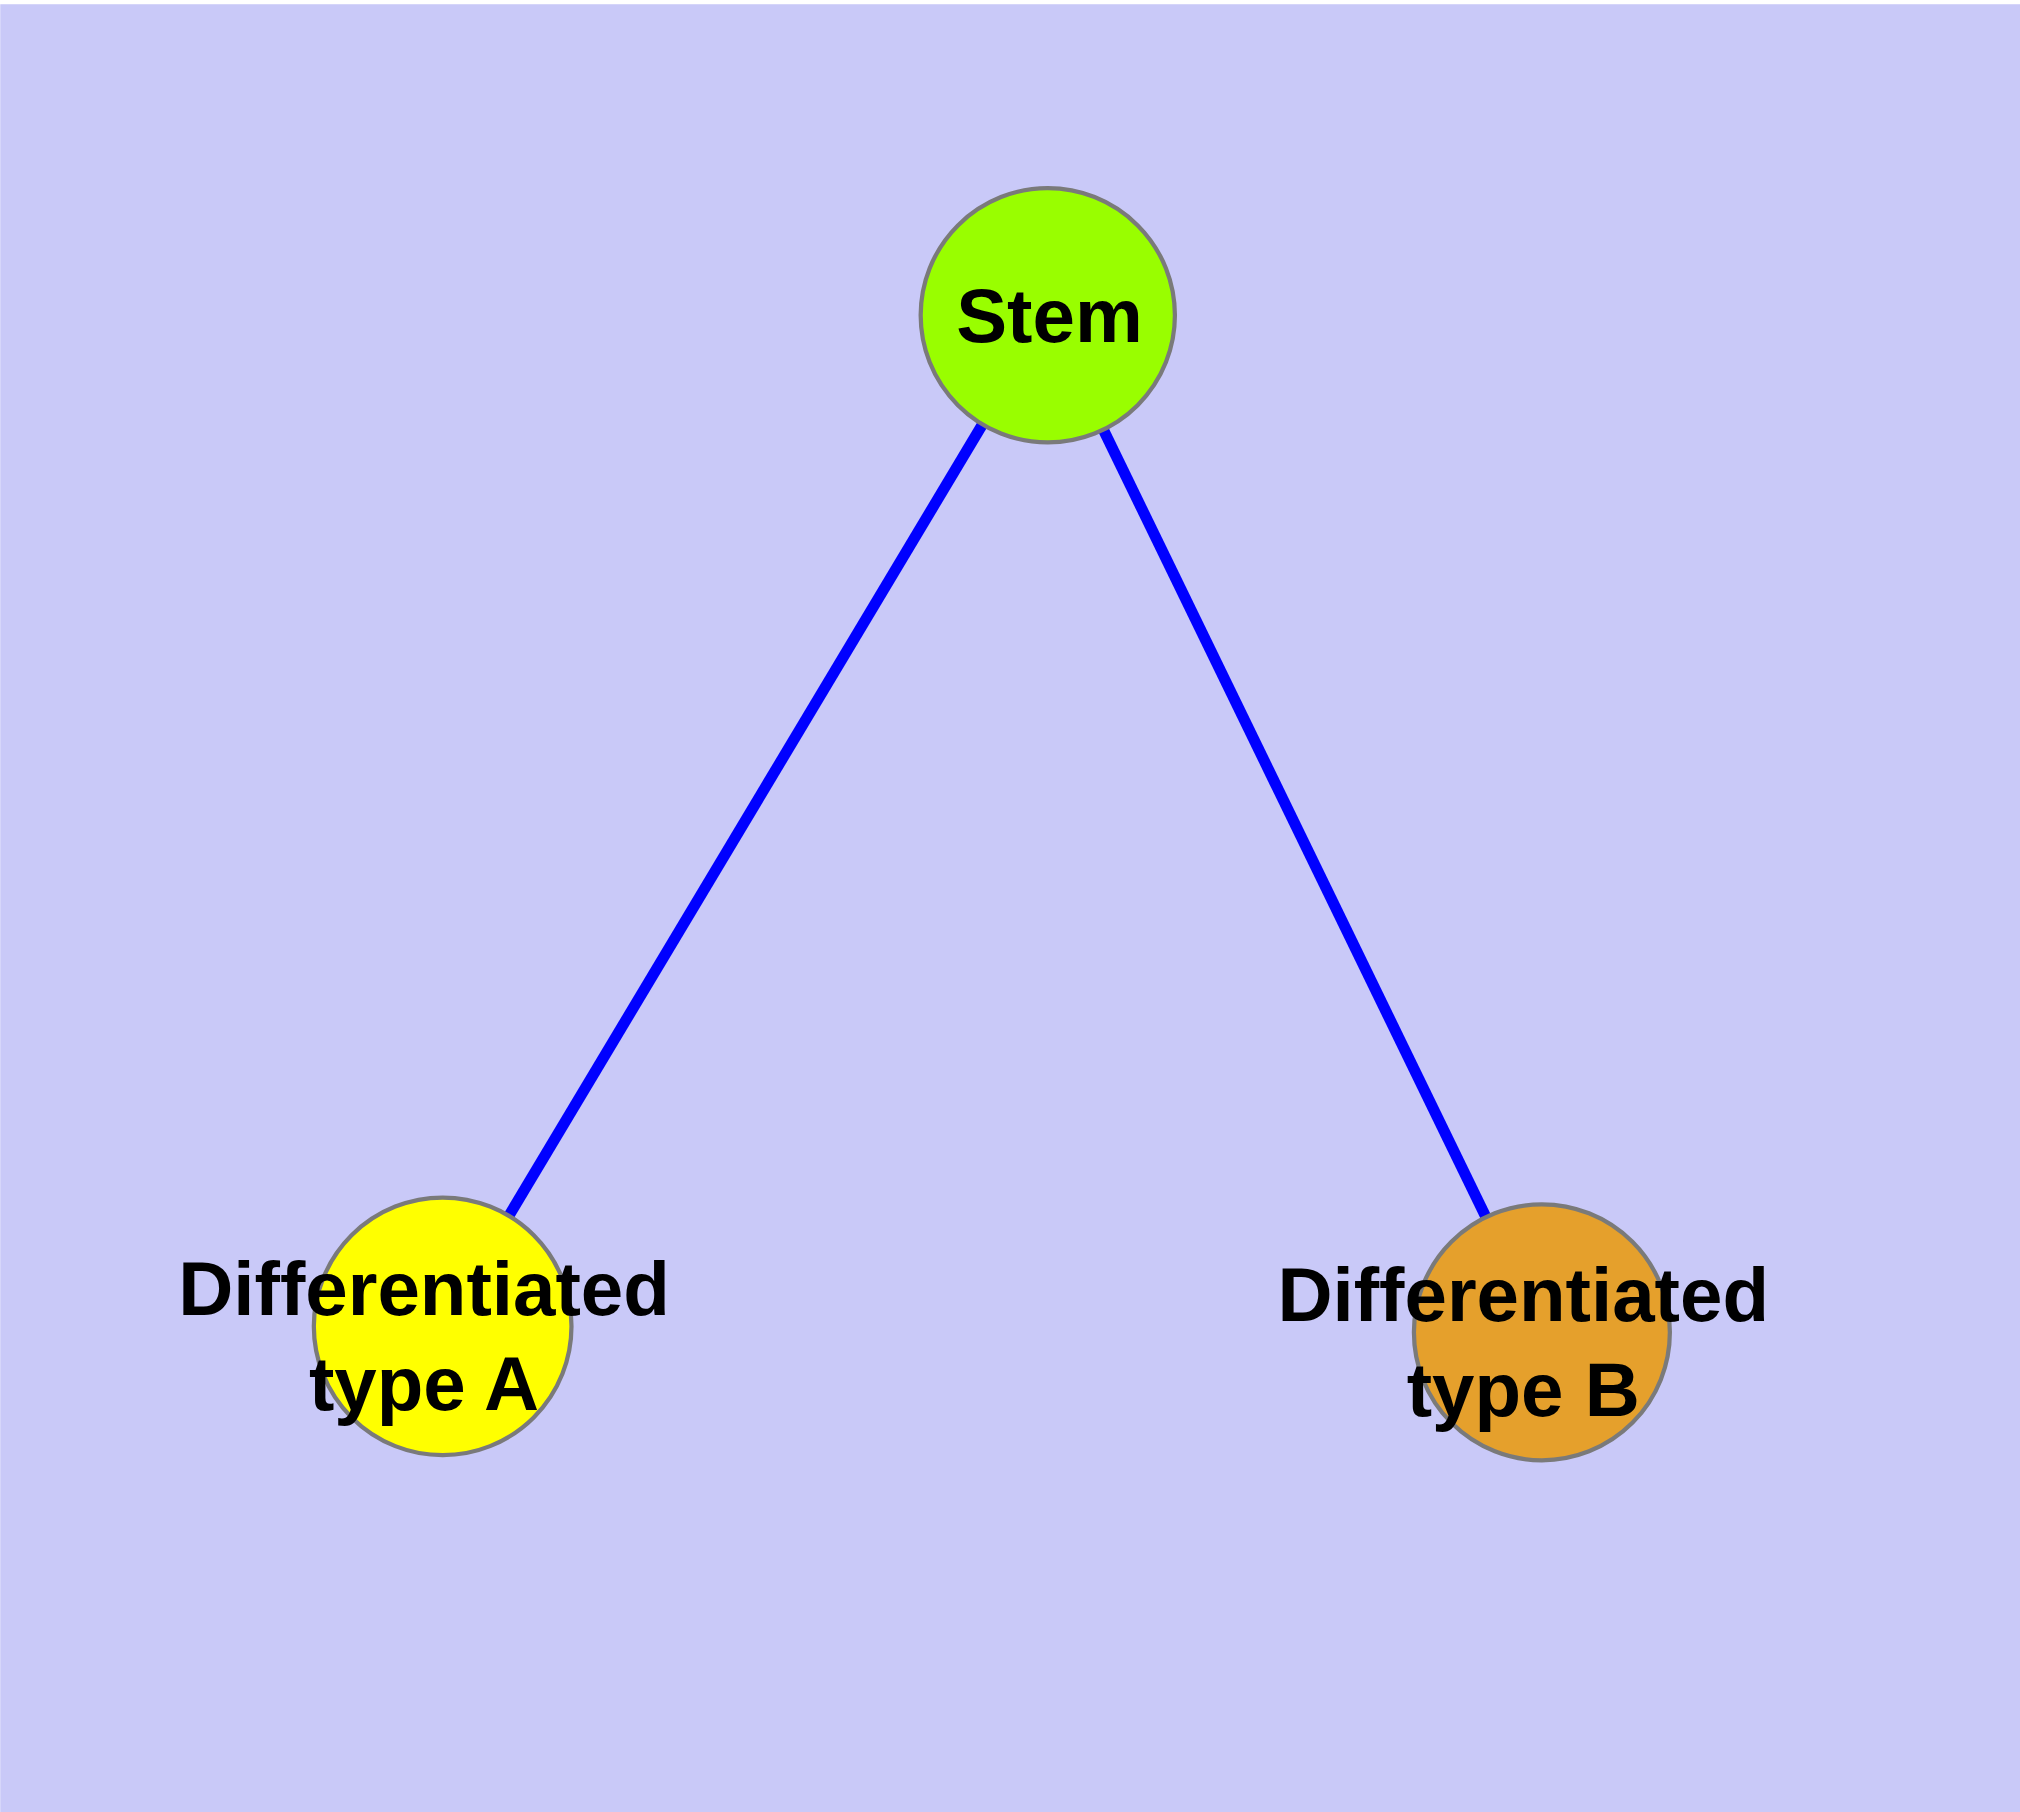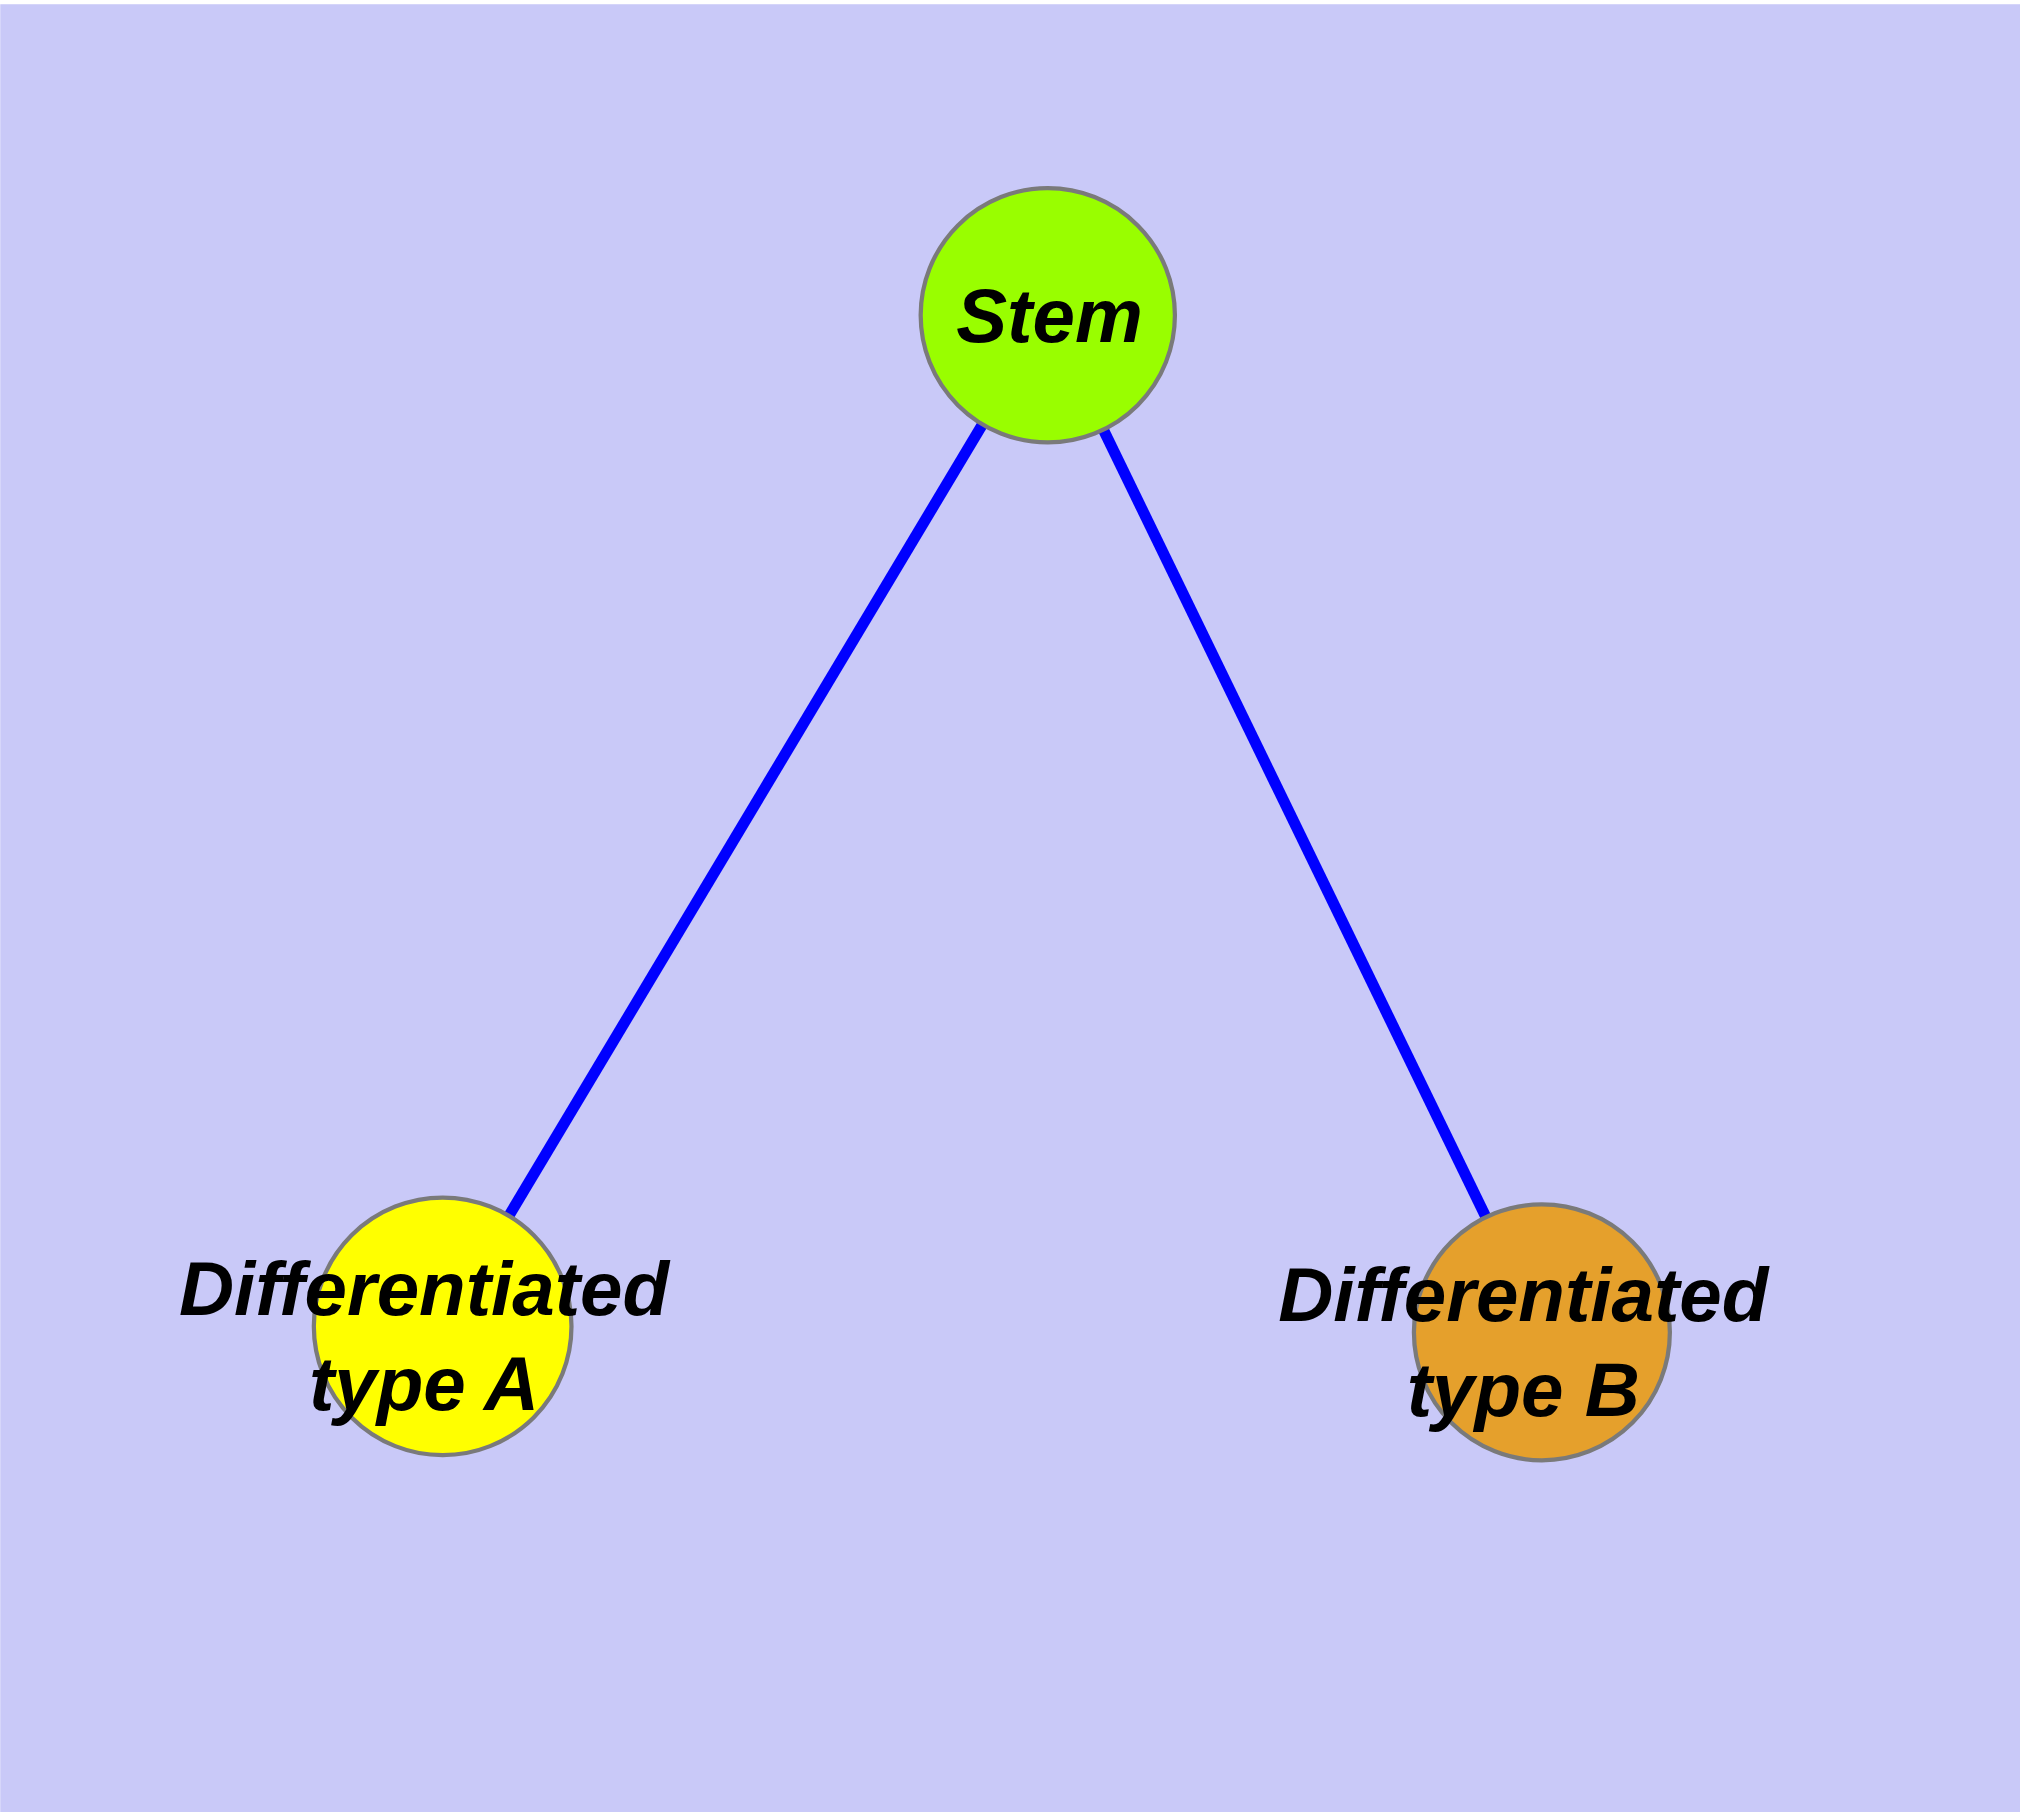--- a/index.html
+++ b/index.html
@@ -7,21 +7,20 @@
     padding: 0;
     width: 2021px;
     height: 1812px;
     background: #ffffff;
     overflow: hidden;
   }
   .stage {
     position: relative;
     width: 2021px;
     height: 1812px;
-    font-style: italic;
   }
   svg {
     display: block;
     width: 2021px;
     height: 1812px;
   }
   .edge {
     stroke-width: 13;
     stroke-linecap: butt;
   }

